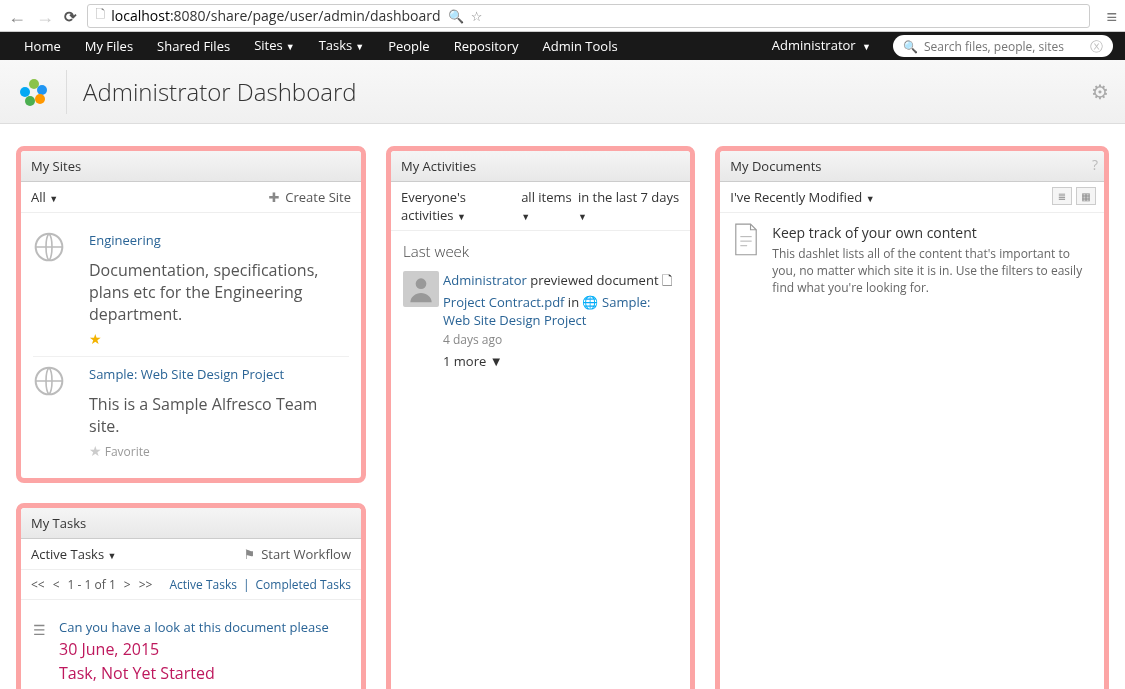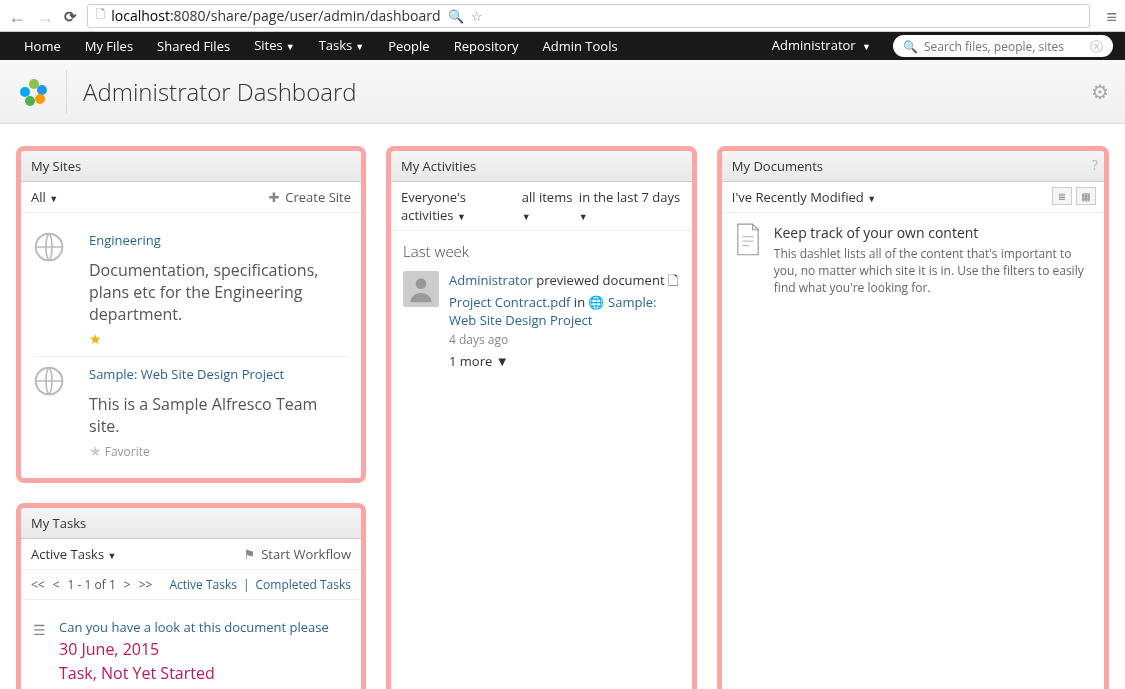--- a/index.html
+++ b/index.html
@@ -42,21 +42,21 @@
 .site-item{display:flex;gap:24px;padding:8px 0;border-bottom:1px solid #f0f0f0}
 .site-item:last-child{border-bottom:none}
 .globe{width:32px;height:32px;color:#bbb;flex-shrink:0}
 .site-name{color:#2a6496;font-size:13px;cursor:pointer}
 .site-desc{font-size:16px;color:#555;margin-top:10px}
 .fav{margin-top:4px;font-size:12px;color:#999}
 .fav .star{color:#f3b300;font-size:14px}
 .fav .star.off{color:#ccc}
 .activity-section{font-size:13px}
 .section-title{font-weight:300;font-size:15px;color:#444;margin-bottom:10px}
-.activity-item{display:flex;gap:10px}
+.activity-item{display:flex;gap:4px}
 .avatar{width:36px;height:36px;background:#ccc;border-radius:2px;flex-shrink:0;display:flex;align-items:center;justify-content:center}
 .avatar svg{width:32px;height:32px;fill:#999}
 .act-line{color:#333}
 .act-line .link{color:#2a6496;cursor:pointer}
 .act-meta{color:#888;font-size:12px;margin-top:2px}
 .act-more{margin-top:4px;cursor:pointer}
 .task-pager{display:flex;align-items:center;gap:8px;padding:6px 10px;font-size:12px;color:#555;border-bottom:1px solid #eee}
 .task-pager .tabs{margin-left:auto;display:flex;gap:6px;font-size:12px}
 .task-pager .tabs span{color:#2a6496;cursor:pointer}
 .task-pager .sep{color:#ccc}

